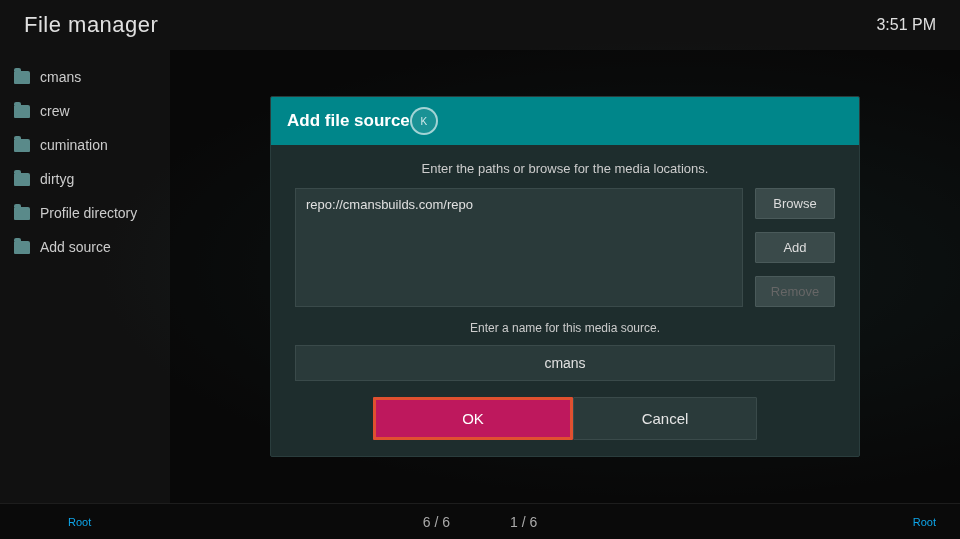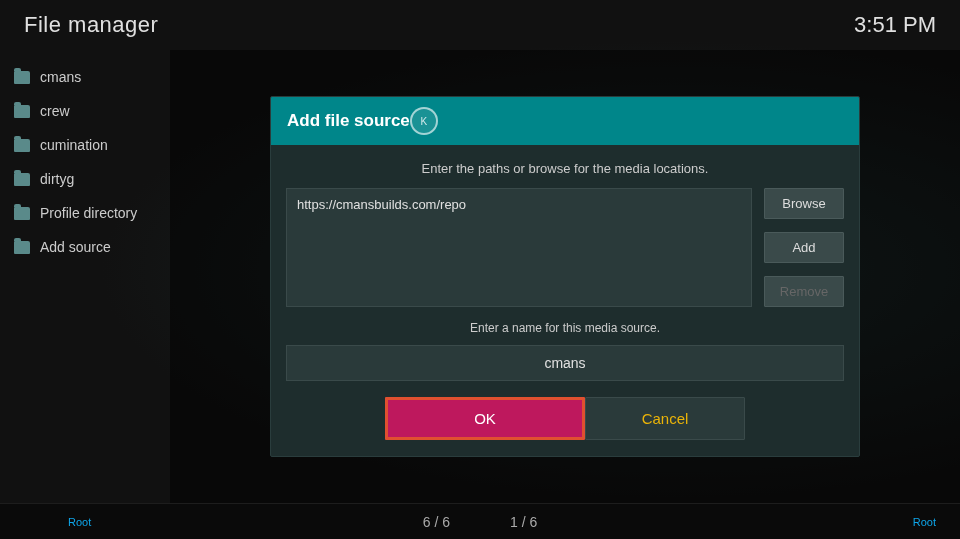--- a/index.html
+++ b/index.html
@@ -42,21 +42,21 @@
     }
 
     .header-title {
       font-size: 22px;
       font-weight: 300;
       color: #e0e0e0;
       letter-spacing: 0.5px;
     }
 
     .header-time {
-      font-size: 22px;
+      font-size: 16px;
       font-weight: 300;
       color: #e0e0e0;
     }
 
     
     .main-content {
       display: flex;
       flex: 1;
     }
 
@@ -145,21 +145,21 @@
       border: 2px solid rgba(255,255,255,0.6);
       display: flex;
       align-items: center;
       justify-content: center;
       font-size: 10px;
       color: rgba(255,255,255,0.8);
       background: rgba(255,255,255,0.1);
     }
 
     .dialog-body {
-      padding: 16px 15px;
+      padding: 16px 24px;
     }
 
     .dialog-instruction {
       text-align: center;
       color: #ccc;
       font-size: 13px;
       margin-bottom: 12px;
     }
 
     .path-area {
@@ -245,24 +245,24 @@
       border: 3px solid #e05030;
       padding: 10px 0;
       width: 200px;
       font-size: 15px;
       cursor: pointer;
       font-weight: 500;
     }
 
     .btn-cancel {
       background: #2a3a3a;
-      color: #eab308;
+      color: #e5e5e5;
       border: 1px solid #3a4a4a;
       padding: 10px 0;
-      width: 160px;
+      width: 184px;
       font-size: 15px;
       cursor: pointer;
     }
 
     
     .footer {
       height: 36px;
       background: rgba(0,0,0,0.4);
       display: flex;
       align-items: center;
@@ -333,21 +333,21 @@
               <span>K</span>
             </div>
           </div>
 
           <div class="dialog-body">
 
             <p class="dialog-instruction">Enter the paths or browse for the media locations.</p>
 
             <div class="path-area">
               <div class="path-input-container">
-                <span class="path-text">https://cmansbuilds.com/repo</span>
+                <span class="path-text">repo://cmansbuilds.com/repo</span>
               </div>
               <div class="path-buttons">
                 <button class="btn btn-secondary">Browse</button>
                 <button class="btn btn-secondary">Add</button>
                 <button class="btn btn-secondary disabled">Remove</button>
               </div>
             </div>
 
             <p class="name-instruction">Enter a name for this media source.</p>
 

